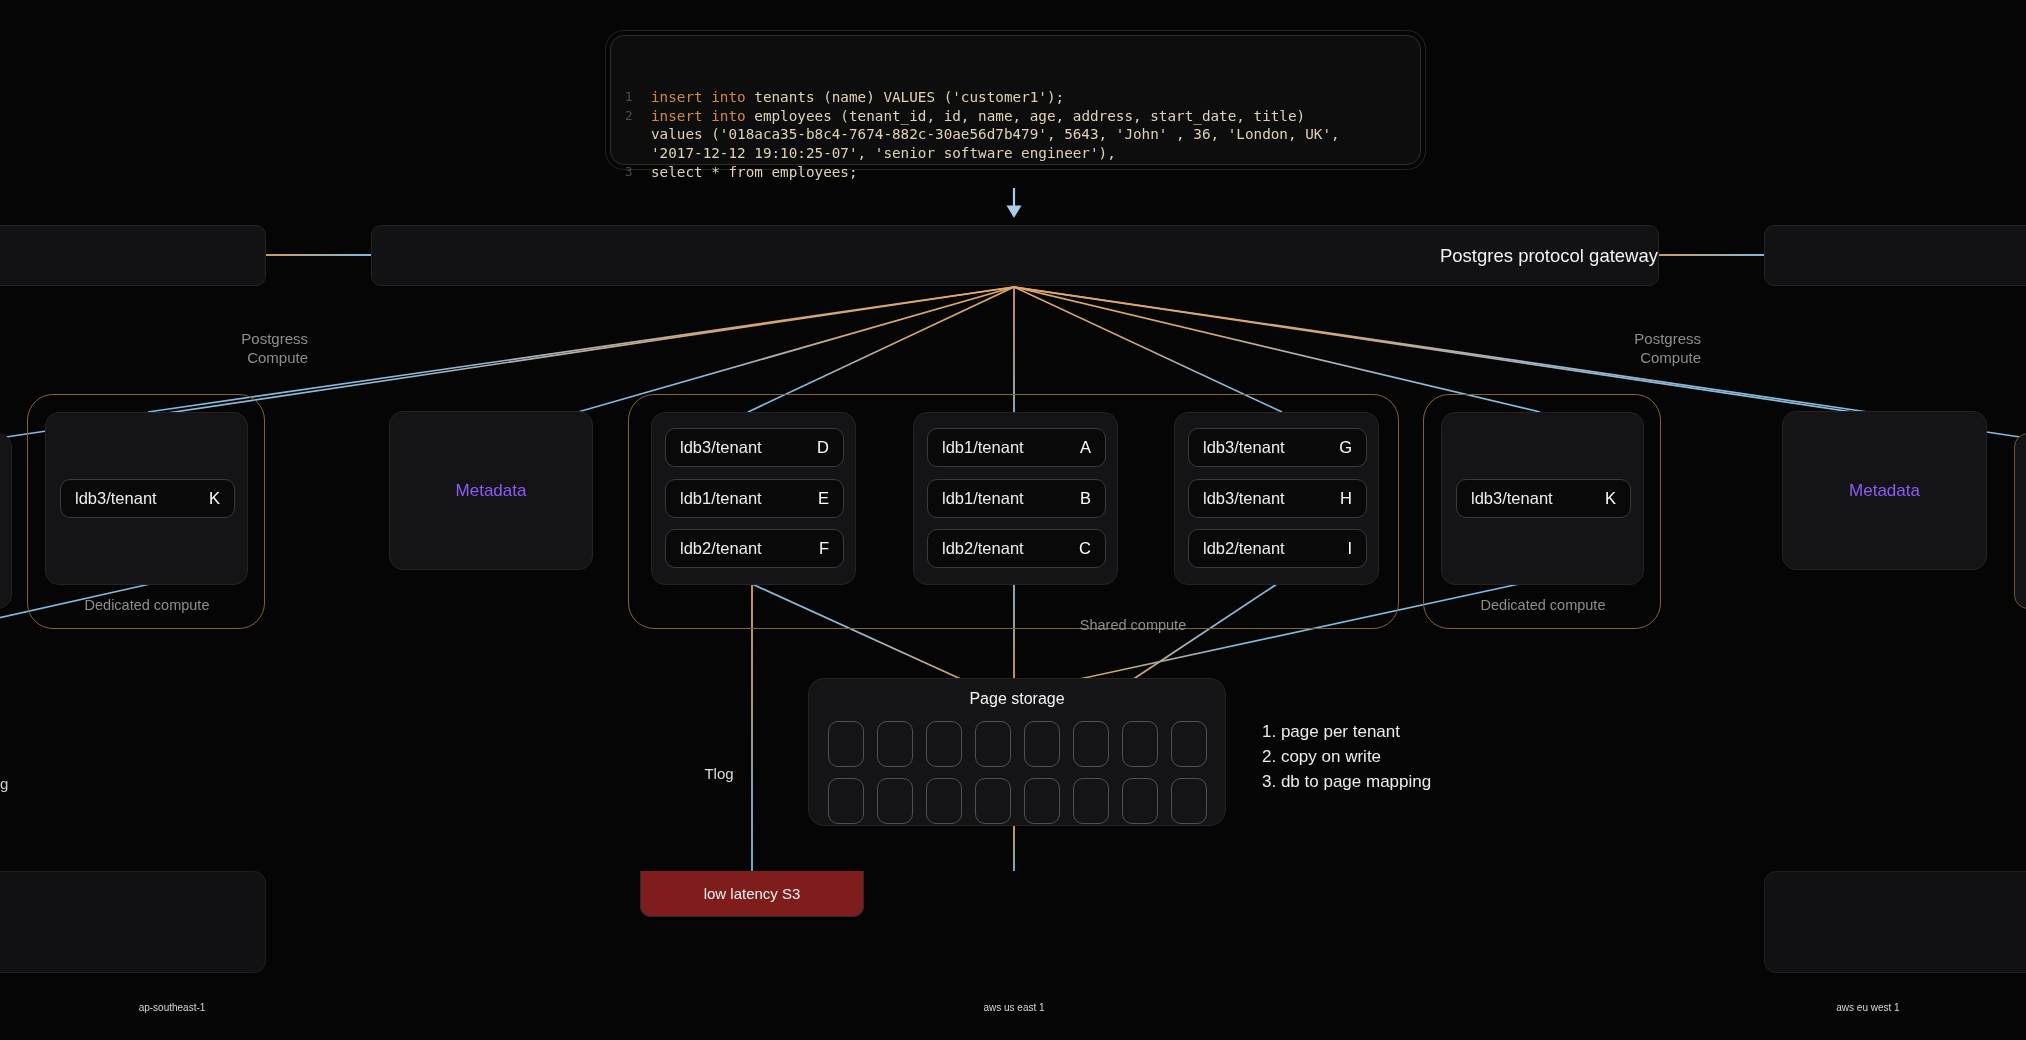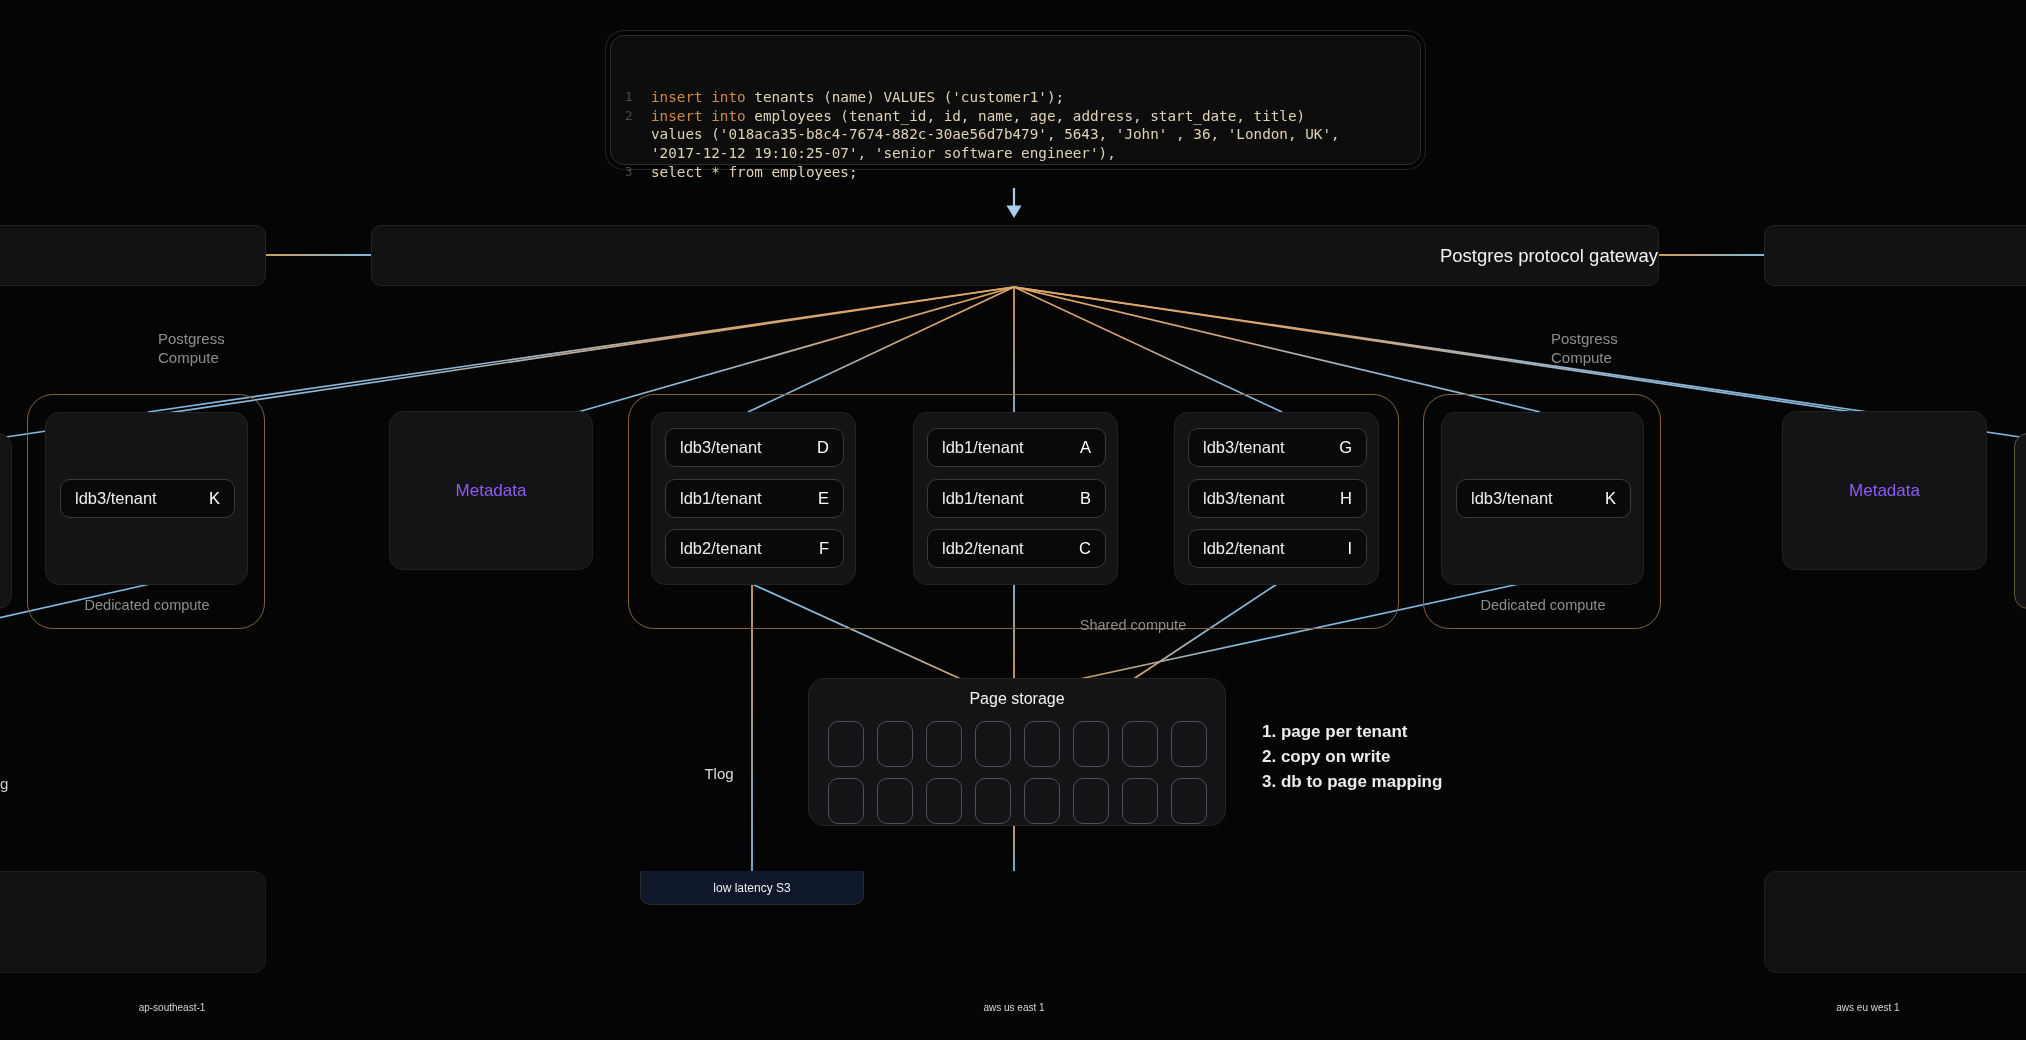--- a/index.html
+++ b/index.html
@@ -28,21 +28,21 @@
   
   .node{
     box-sizing:border-box;background:#121214;border:1px solid #242426;border-radius:12px;
     color:#f2f2f2;
   }
   .node.center{display:flex;align-items:center;justify-content:flex-end;}
   .gateway{left:371px;top:225px;width:1288px;height:61px;font-size:18.5px;border-radius:10px;}
   .gw-left{left:-40px;top:225px;width:306px;height:61px;border-radius:10px;}
   .gw-right{left:1764px;top:225px;width:300px;height:61px;border-radius:10px;}
 
-  .compute-label{color:#8e8e8e;font-size:15px;line-height:19px;text-align:left;}
+  .compute-label{color:#8e8e8e;font-size:15px;line-height:19px;text-align:right;}
 
   .orange-container{
     box-sizing:border-box;border:1px solid #826239;border-radius:26px;background:transparent;
   }
   .group{
     box-sizing:border-box;background:#141416;border:1px solid #232325;border-radius:14px;
   }
   .pill{
     position:absolute;box-sizing:border-box;height:39px;background:#09090a;
     border:1px solid #3a3a3c;border-radius:10px;display:flex;align-items:center;
@@ -62,29 +62,29 @@
     background:#141416;border:1px solid #242427;border-radius:16px;text-align:center;
   }
   .page-storage .ps-title{margin-top:11px;font-size:16px;color:#f3f3f3;}
   .ps-grid{
     position:absolute;left:19px;top:42px;width:380px;
     display:grid;grid-template-columns:repeat(8,36px);grid-auto-rows:46px;
     column-gap:13px;row-gap:11px;
   }
   .ps-cell{box-sizing:border-box;border:1px solid #4b5157;border-radius:10px;background:transparent;}
 
-  .notes{left:1262px;top:719px;color:#ececec;font-size:17px;line-height:25px;font-weight:bold;}
+  .notes{left:1262px;top:719px;color:#ececec;font-size:17px;line-height:25px;}
 
   .tlog{left:684px;top:765px;width:70px;text-align:center;color:#dcdcdc;font-size:15px;}
 
   .s3-box{left:370px;top:871px;width:1289px;height:100px;font-size:17px;}
   .lls3{
-    left:640px;top:871px;width:224px;height:34px;box-sizing:border-box;
-    background:#0f172a;border:1px solid #2b2b2d;border-top:none;border-radius:0 0 10px 10px;
-    display:flex;align-items:center;justify-content:center;font-size:12px;color:#f0f0f0;
+    left:640px;top:871px;width:224px;height:46px;box-sizing:border-box;
+    background:#7f1d1d;border:1px solid #2b2b2d;border-top:none;border-radius:0 0 10px 10px;
+    display:flex;align-items:center;justify-content:center;font-size:15px;color:#f0f0f0;
   }
   .bottom-edge-box{top:871px;height:102px;background:#111113;border:1px solid #1f1f21;border-radius:12px;box-sizing:border-box;}
 
   .region-label{top:994px;color:#d6d6d6;font-size:10px;text-align:center;margin-top:8px;}
   .clip-g{left:0px;top:775px;color:#cfcfcf;font-size:15px;}
 </style>
 </head>
 <body>
 
 <div class="canvas">

